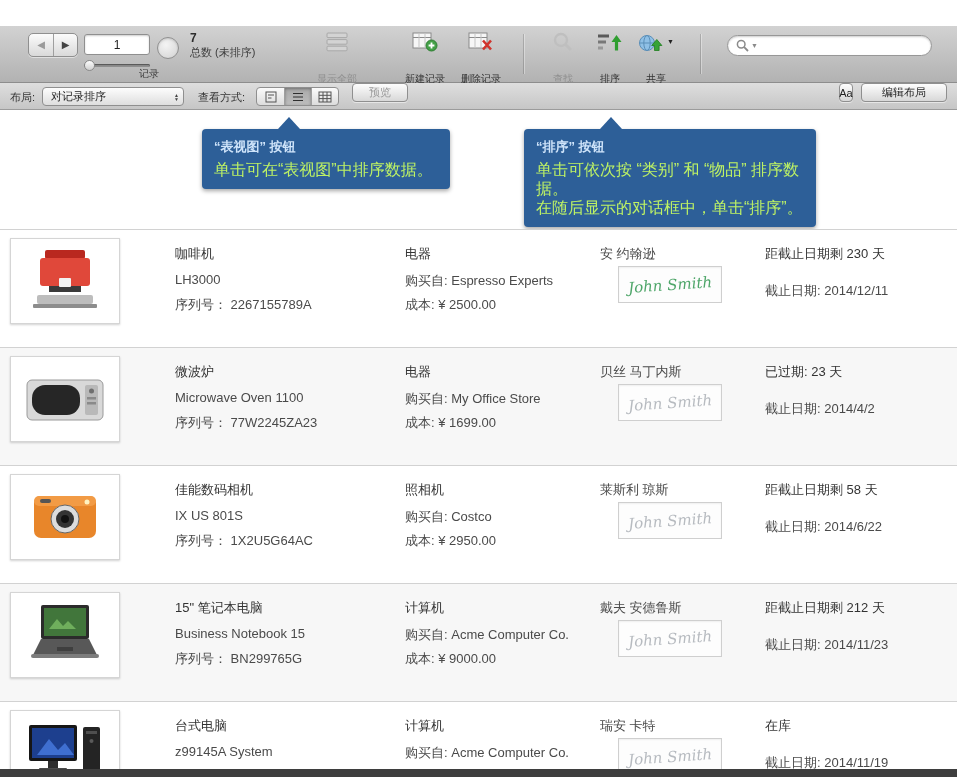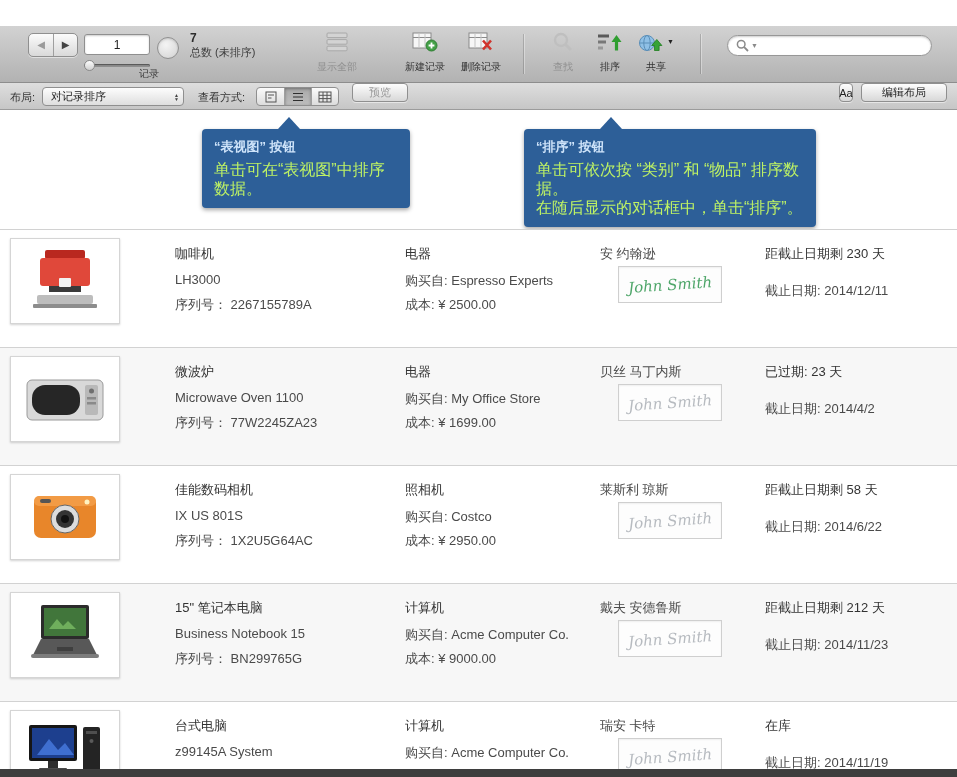--- a/index.html
+++ b/index.html
@@ -34,21 +34,21 @@
   .slider-thumb{position:absolute;left:0;top:0;width:11px;height:11px;border-radius:50%;
     background:linear-gradient(#fdfdfd,#cfcfcf);border:1px solid #8a8a8a}
   .gauge{position:absolute;left:157px;top:11px;width:22px;height:22px;border-radius:50%;
     background:radial-gradient(circle at 40% 35%,#f4f4f4,#d2d2d2);border:1px solid #909090;
     box-shadow:inset 0 1px 2px rgba(0,0,0,.15)}
   .total-num{position:absolute;left:190px;top:5px;font-size:12px;font-weight:bold;color:#2d2d2d}
   .total-label{position:absolute;left:190px;top:19px;font-size:11px;color:#3c3c3c;white-space:nowrap}
   .group-label{position:absolute;left:104px;top:41px;width:90px;text-align:center;
     font-size:10px;color:#3a3a3a}
   .tool-btn{position:absolute;top:5px;width:60px;display:flex;flex-direction:column;
-    align-items:center;gap:8px;cursor:default}
+    align-items:center;gap:20px;cursor:default}
   .tool-icon{height:21px;display:flex;align-items:center;justify-content:center}
   .tool-label{font-size:10px;color:#333;white-space:nowrap}
   .tool-label.dim{color:#8f8f8f}
   .tb-sep{position:absolute;top:8px;width:1px;height:40px;background:rgba(0,0,0,.16);
     box-shadow:1px 0 0 rgba(255,255,255,.35)}
   .share-caret{font-size:7px;color:#222;margin-left:2px}
   .search-field{position:absolute;left:727px;top:9px;width:205px;height:21px;border-radius:11px;
     background:#fff;border:1px solid #979797;box-shadow:inset 0 1px 2px rgba(0,0,0,.2);
     display:flex;align-items:center;padding:0 8px;gap:2px}
   .search-caret{font-size:7px;color:#8a8a8a}
@@ -74,21 +74,21 @@
   .seg-btn.selected{background:linear-gradient(#a9a9a9,#bdbdbd);box-shadow:inset 0 1px 3px rgba(0,0,0,.35)}
 
   
   .content{position:absolute;top:111px;left:0;right:0;bottom:8px;background:#fff;overflow:hidden}
 
   .callout{position:absolute;background:#2d5f98;border-radius:4px;padding:9px 12px 10px;
     color:#fff;box-shadow:0 2px 4px rgba(0,0,0,.35)}
   .callout::before{content:"";position:absolute;top:-12px;width:0;height:0;
     border-left:11px solid transparent;border-right:11px solid transparent;
     border-bottom:12px solid #2d5f98}
-  .callout.c-left{left:202px;top:18px;width:208px}
+  .callout.c-left{left:202px;top:18px;width:248px}
   .callout.c-left::before{left:76px}
   .callout.c-right{left:524px;top:18px;width:292px}
   .callout.c-right::before{left:76px}
   .callout .co-title{font-size:13px;font-weight:bold;color:#cfe4fa;margin-bottom:4px}
   .callout .co-line{font-size:16px;line-height:19px;color:#bef264}
 
   .records{position:absolute;top:118px;left:0;right:0}
   .record-row{position:relative;height:118px;border-top:1px solid #d2d2d2;background:#fff}
   .record-row:nth-child(even){background:#f7f7f7}
   .thumb{position:absolute;left:10px;top:8px;width:110px;height:86px;background:#fff;

